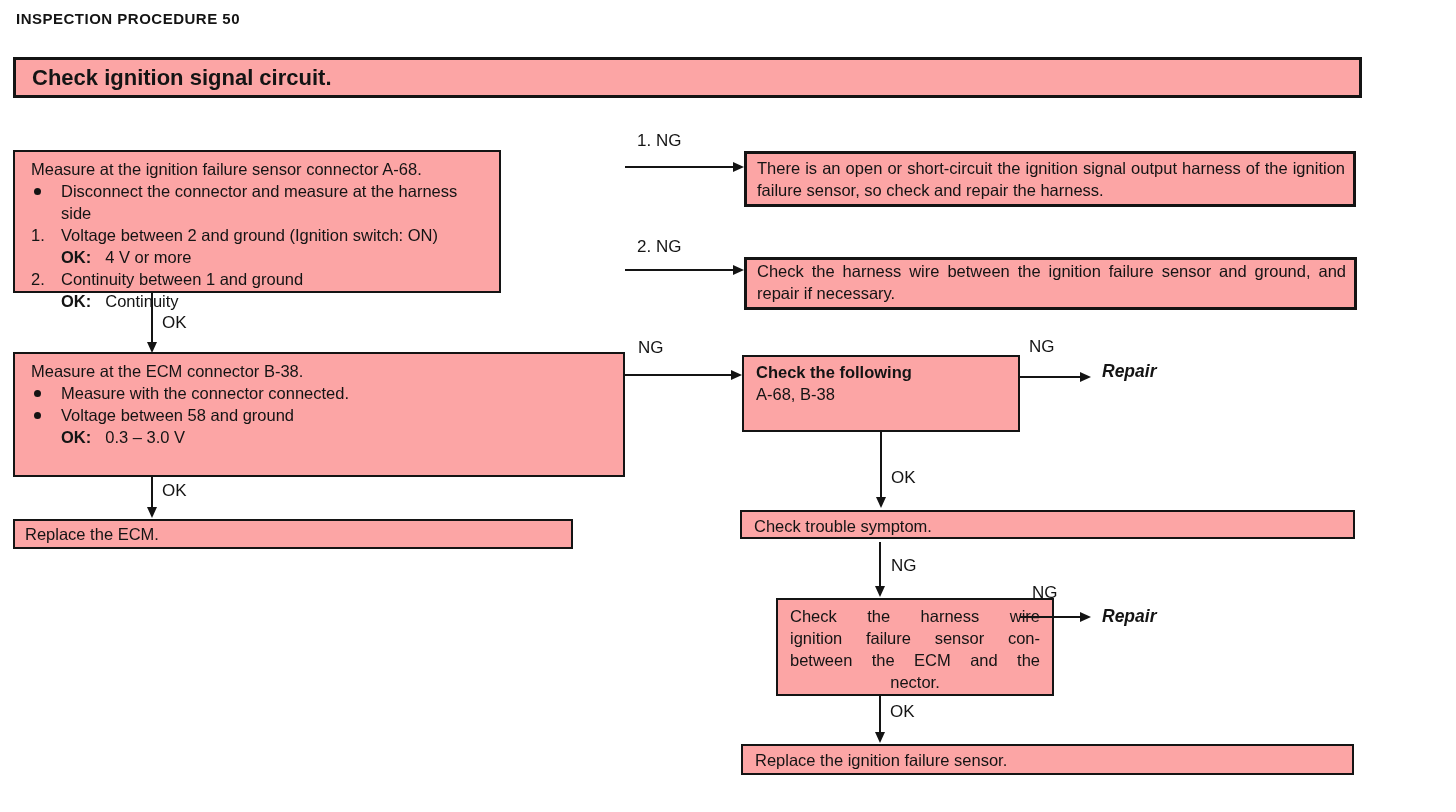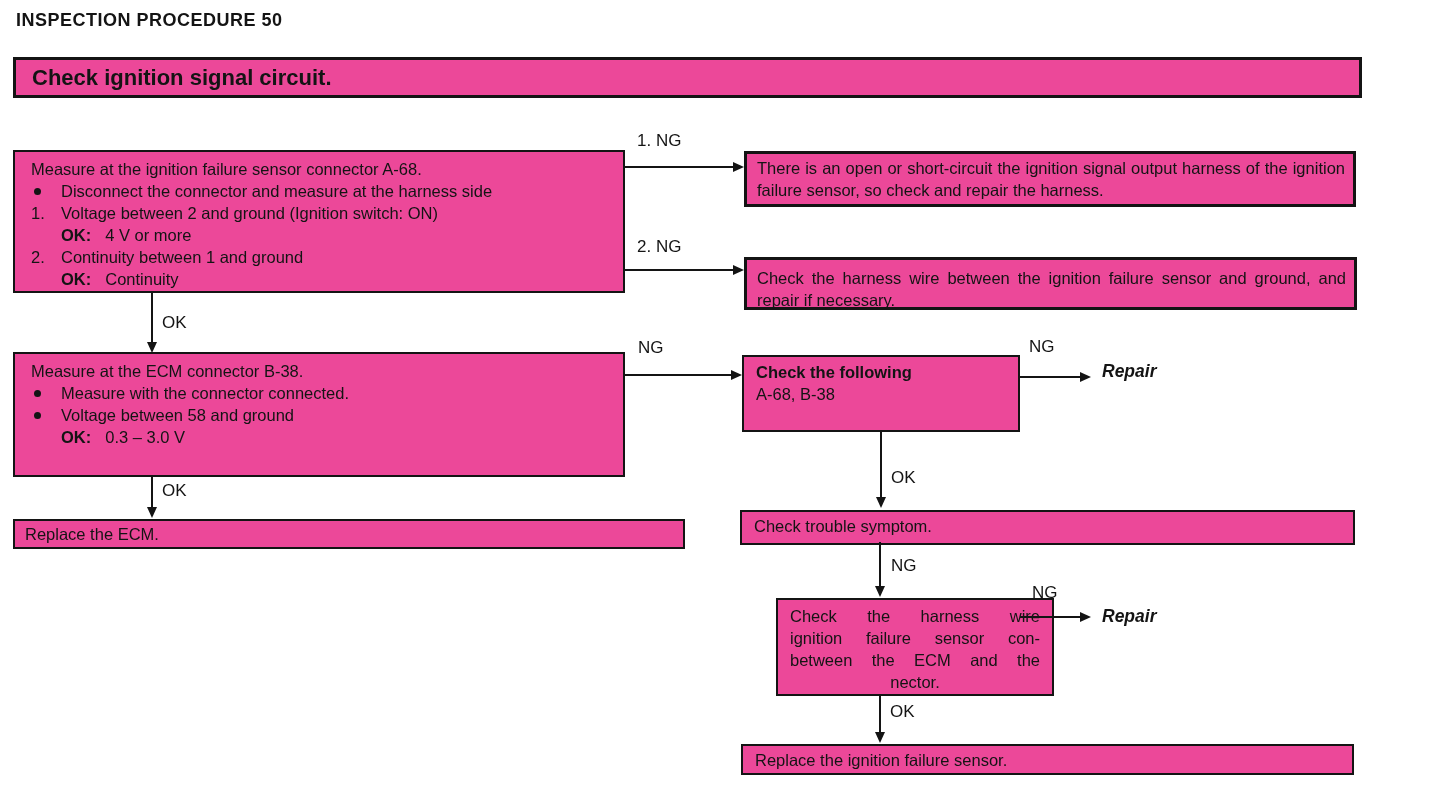--- a/index.html
+++ b/index.html
@@ -1,20 +1,20 @@
 <!DOCTYPE html>
 <html><head>
 <meta charset="utf-8">
 <style>
   html,body{margin:0;padding:0;background:#fff;}
   #page{position:relative;width:1456px;height:812px;background:#ffffff;
         font-family:"Liberation Sans",sans-serif;color:#141414;overflow:hidden;}
-  .box{position:absolute;border:2px solid #141414;background:#ec4899;box-sizing:border-box;}
+  .box{position:absolute;border:2px solid #141414;background:#fca5a5;box-sizing:border-box;}
   .thick{border-width:3px;}
-  .doc-title{position:absolute;font-weight:bold;font-size:18px;letter-spacing:.5px;white-space:nowrap;}
+  .doc-title{position:absolute;font-weight:bold;font-size:15px;letter-spacing:.5px;white-space:nowrap;}
   .hdr-text{font-weight:bold;font-size:22px;line-height:36px;padding-left:16px;white-space:nowrap;}
   .body-text{font-size:16.5px;line-height:22px;}
   .pad{padding:6px 12px 4px 16px;}
   .row{display:flex;}
   .pre{width:30px;flex:none;}
   .bullet-cell{width:30px;flex:none;position:relative;}
   .dot{position:absolute;left:3px;top:8px;width:7px;height:7px;border-radius:50%;background:#141414;}
   .ind{padding-left:30px;}
   .oklbl{font-weight:bold;margin-right:14px;}
   .jus{text-align:justify;}
@@ -33,21 +33,21 @@
 <body>
 
 <div id="page">
 
   <div class="doc-title" style="left:16px;top:10px;">INSPECTION PROCEDURE 50</div>
 
   <div class="box thick" style="left:13px;top:57px;width:1349px;height:41px;">
     <div class="hdr-text">Check ignition signal circuit.</div>
   </div>
 
-  <div class="box" style="left:13px;top:150px;width:612px;height:143px;">
+  <div class="box" style="left:13px;top:150px;width:488px;height:143px;">
     <div class="body-text pad">
       <div class="row">
         <span>Measure at the ignition failure sensor connector A-68.</span>
       </div>
       <div class="row">
         <span class="bullet-cell">
             <span class="dot"></span>
           </span>
         <span>Disconnect the connector and measure at the harness side</span>
       </div>
@@ -76,21 +76,21 @@
 
   <div class="box thick" style="left:744px;top:151px;width:612px;height:56px;">
     <div class="body-text jus" style="padding:3px 8px 2px 10px;">There is an open or short-circuit the ignition signal output harness of the ignition failure sensor, so check and repair the harness.</div>
   </div>
 
   <div class="flow-label" style="left:637px;top:237px;">2. NG</div>
   <div class="hline" style="left:625px;top:269px;width:108px;"></div>
   <div class="arr-r" style="left:733px;top:265px;"></div>
 
   <div class="box thick" style="left:744px;top:257px;width:613px;height:53px;">
-    <div class="body-text jus" style="padding:7px 8px 2px 10px;">Check the harness wire between the ignition failure sensor and ground, and repair if necessary.</div>
+    <div class="body-text jus" style="padding:0 8px 2px 10px;">Check the harness wire between the ignition failure sensor and ground, and repair if necessary.</div>
   </div>
 
   <div class="vline" style="left:151px;top:293px;width:2px;height:52px;"></div>
   <div class="arr-d" style="left:147px;top:342px;"></div>
   <div class="flow-label" style="left:162px;top:313px;">OK</div>
 
   <div class="box" style="left:13px;top:352px;width:612px;height:125px;">
     <div class="body-text pad">
       <div class="row">
         <span>Measure at the ECM connector B-38.</span>
@@ -127,29 +127,29 @@
 
   <div class="flow-label" style="left:1029px;top:337px;">NG</div>
   <div class="hline" style="left:1020px;top:376px;width:60px;"></div>
   <div class="arr-r" style="left:1080px;top:372px;"></div>
   <div class="bold-label" style="left:1102px;top:361px;">Repair</div>
 
   <div class="vline" style="left:151px;top:477px;width:2px;height:32px;"></div>
   <div class="arr-d" style="left:147px;top:507px;"></div>
   <div class="flow-label" style="left:162px;top:481px;">OK</div>
 
-  <div class="box" style="left:13px;top:519px;width:672px;height:30px;">
+  <div class="box" style="left:13px;top:519px;width:560px;height:30px;">
     <div class="body-text" style="padding:2px 8px 0 10px;">Replace the ECM.</div>
   </div>
 
   <div class="vline" style="left:880px;top:432px;width:2px;height:68px;"></div>
   <div class="arr-d" style="left:876px;top:497px;"></div>
   <div class="flow-label" style="left:891px;top:468px;">OK</div>
 
-  <div class="box" style="left:740px;top:510px;width:615px;height:35px;">
+  <div class="box" style="left:740px;top:510px;width:615px;height:29px;">
     <div class="body-text" style="padding:3px 8px 0 12px;">Check trouble symptom.</div>
   </div>
 
   <div class="vline" style="left:879px;top:542px;width:2px;height:47px;"></div>
   <div class="arr-d" style="left:875px;top:586px;"></div>
   <div class="flow-label" style="left:891px;top:556px;">NG</div>
 
   <div class="box" style="left:760px;top:598px;width:278px;height:98px;margin-left:16px;">
     <div class="body-text" style="padding:5px 12px 2px 12px;">
       <div class="jline">Check the harness wire</div>

